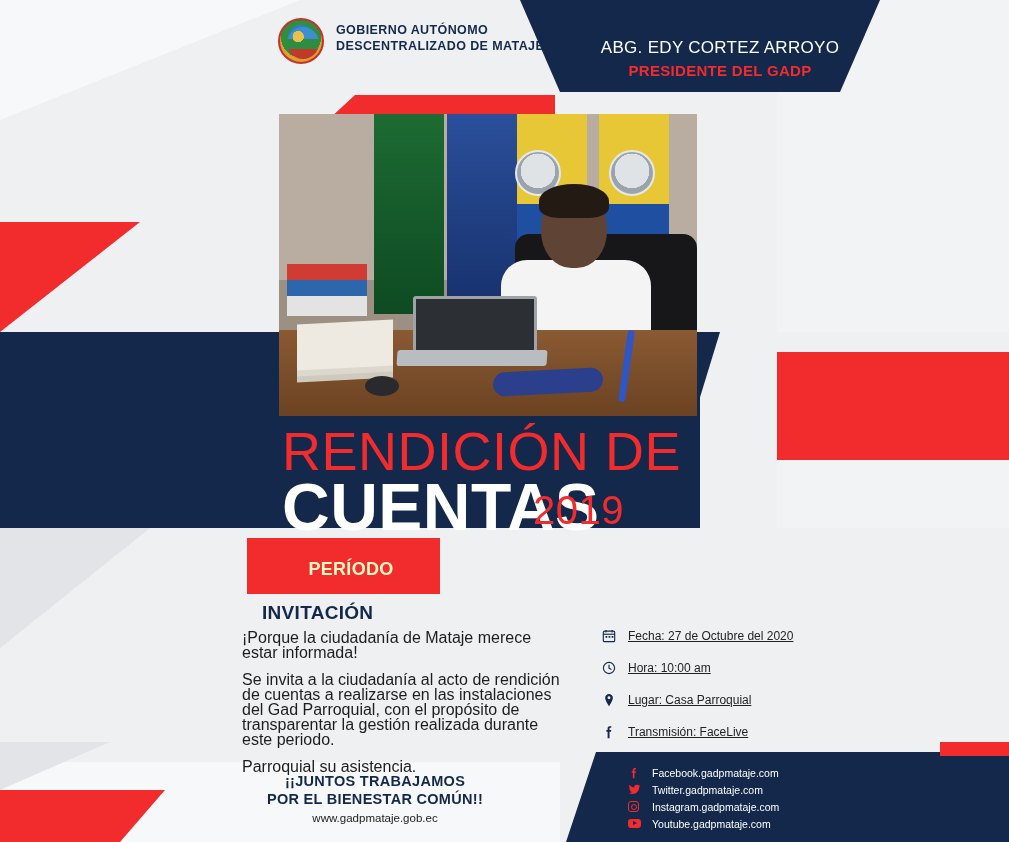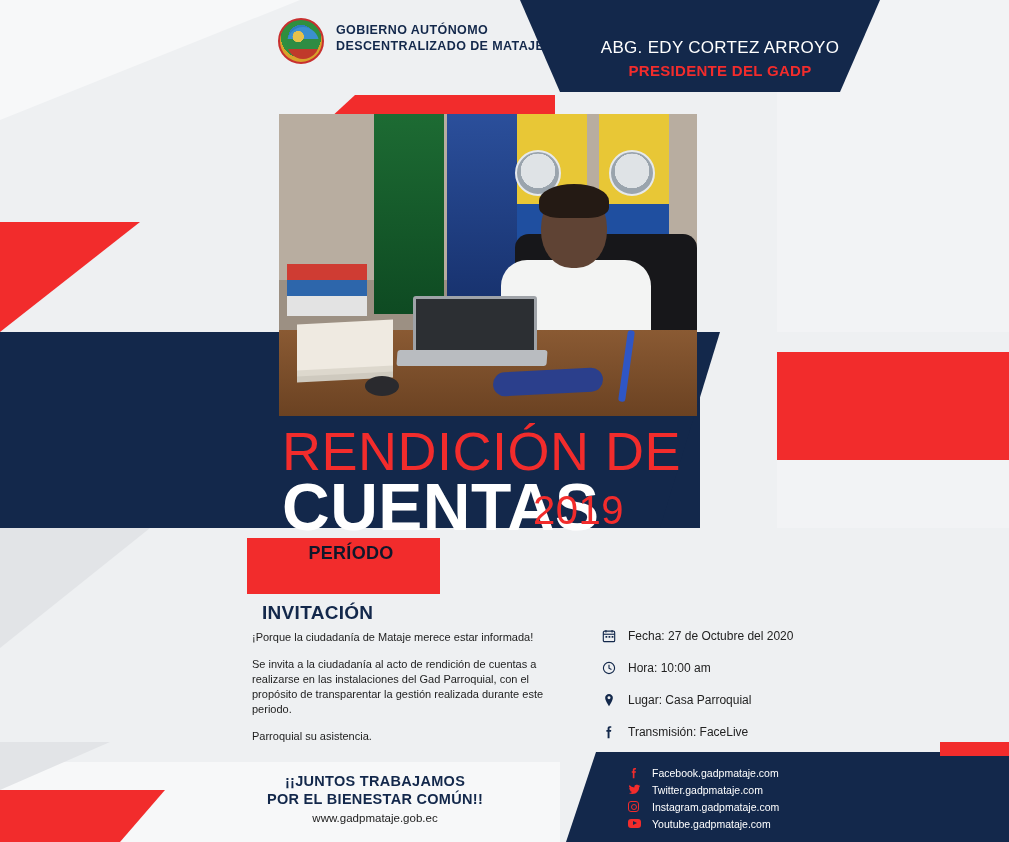--- a/index.html
+++ b/index.html
@@ -260,58 +260,58 @@
     position: absolute; left: 533px; top: 488px;
     color: #f22c2c; font-weight: normal; font-size: 40px; letter-spacing: .5px;
   }
 
   .periodo-box {
     position: absolute; left: 262px; top: 538px;
     width: 178px; height: 56px;
     background: #f22c2c;
   }
   .periodo-box .l1 {
-    color: #0f172a; font-weight: bold; font-size: 18px;
-    text-align: center; padding-top: 5px; letter-spacing: .3px;
+    color: #fef9c3; font-weight: bold; font-size: 18px;
+    text-align: center; padding-top: 21px; letter-spacing: .3px;
   }
   .periodo-box .l2 {
     color: #ffffff; font-weight: bold; font-size: 17px;
     text-align: center; padding-top: 2px; letter-spacing: .3px;
   }
   .periodo-notch {
     position: absolute; left: 247px; top: 538px; width: 15px; height: 56px;
     background: #f22c2c;
   }
 
   .invitacion {
     position: absolute; left: 262px; top: 602px;
     color: #13284b; font-weight: bold; font-size: 19px; letter-spacing: .3px;
   }
 
   .inv-body {
-    position: absolute; left: 252px; top: 630px; width: 322px;
-    color: #1d1d1d; font-size: 11px; line-height: 15px;
+    position: absolute; left: 242px; top: 630px; width: 322px;
+    color: #1d1d1d; font-size: 16px; line-height: 15px;
   }
   .inv-body p { margin-bottom: 12px; }
   .inv-body p:first-child { font-weight: normal; }
 
   
   .details {
     position: absolute; left: 602px; top: 620px; width: 330px;
   }
   .detail-row {
     display: flex; align-items: center; height: 32px;
     color: #13284b; font-size: 12px;
   }
   .detail-row .ico {
     width: 26px; display: flex; align-items: center; justify-content: flex-start;
     color: #13284b;
   }
   .detail-row .ico svg { display: block; }
-  .detail-row .txt { color: #222; }
+  .detail-row .txt { color: #222; text-decoration: underline; }
 
   
   .slogan {
     position: absolute; left: 210px; top: 772px; width: 330px;
     text-align: center; color: #13284b;
     font-weight: bold; font-size: 14.5px; line-height: 18px; letter-spacing: .3px;
   }
   .website {
     position: absolute; left: 210px; top: 812px; width: 330px;
     text-align: center; color: #222; font-size: 11.5px;

